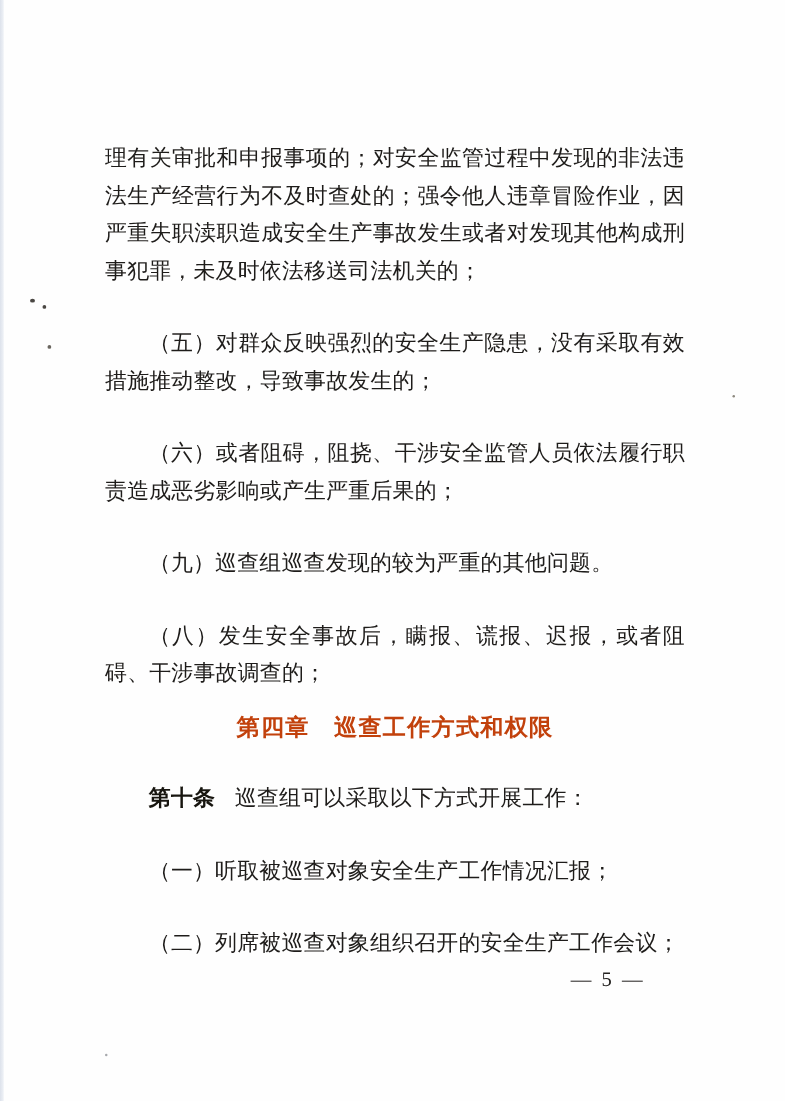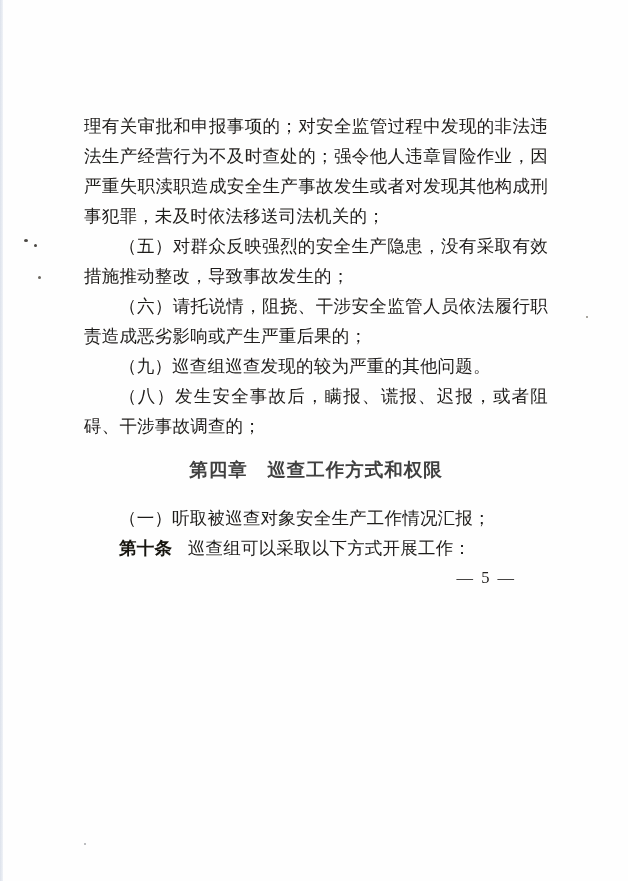--- a/index.html
+++ b/index.html
@@ -44,36 +44,36 @@
   }
   .para {
     margin: 0;
     font-size: 17.5px;
     line-height: 30px;
     letter-spacing: 0.2px;
     text-align: justify;
     text-justify: inter-ideograph;
     line-break: strict;
   }
-  .para.indent { text-indent: 2em; }
+  .para.indent { text-indent: 2em; margin-top: 28px; }
 
   .hand-underline {
     border-bottom: 1.6px solid #36332e;
     padding-bottom: 1px;
   }
 
   .chapter {
     margin: 16px 0 20px 0;
     font-family: "Liberation Sans", "DejaVu Sans", sans-serif;
     font-weight: bold;
     font-size: 18.5px;
     line-height: 26px;
     text-align: center;
     letter-spacing: 1px;
-    color: #404040;
+    color: #c2410c;
   }
   .article-label {
     font-family: "Liberation Sans", "DejaVu Sans", sans-serif;
     font-weight: bold;
     margin-right: 0.9em;
     color: #17150f;
   }
   .page-number {
     margin: 0;
     padding-right: 32px;
@@ -95,31 +95,32 @@
   <span class="speck s3"></span>
   <span class="speck s4"></span>
   <span class="speck s5"></span>
 
   <div class="content">
 
     <p class="para">理有关审批和申报事项的；对安全监管过程中发现的非法违法生产经营行为不及时查处的；强令他人违章冒险作业，因严重失职渎职造成安全生产事故发生或者对发现其他构成刑事犯罪，未及时依法移送司法机关的；</p>
 
     <p class="para indent">（五）对群众反映强烈的安全生产隐患，没有采取有效措施推动整改，导致事故发生的；</p>
 
-    <p class="para indent">（六）请托说情，阻挠、干涉安全监管人员依法履行职责造成恶劣影响或产生严重后果的；</p>
+    <p class="para indent">（六）或者阻碍，阻挠、干涉安全监管人员依法履行职责造成恶劣影响或产生严重后果的；</p>
 
 
     <p class="para indent">（九）巡查组巡查发现的较为严重的其他问题。</p>
 
     <p class="para indent">（八）发生安全事故后，瞒报、谎报、迟报，或者阻碍、干涉事故调查的；</p>
 
     <h2 class="chapter">第四章　巡查工作方式和权限</h2>
 
+    <p class="para indent"><span class="article-label">第十条</span><span>巡查组可以采取以下方式开展工作：</span></p>
+
     <p class="para indent">（一）听取被巡查对象安全生产工作情况汇报；</p>
 
-    <p class="para indent"><span class="article-label">第十条</span><span>巡查组可以采取以下方式开展工作：</span></p>
-
+    <p class="para indent">（二）列席被巡查对象组织召开的安全生产工作会议；</p>
 
 
     <p class="page-number">— 5 —</p>
 
   </div>
 </div>
 
 </body></html>

